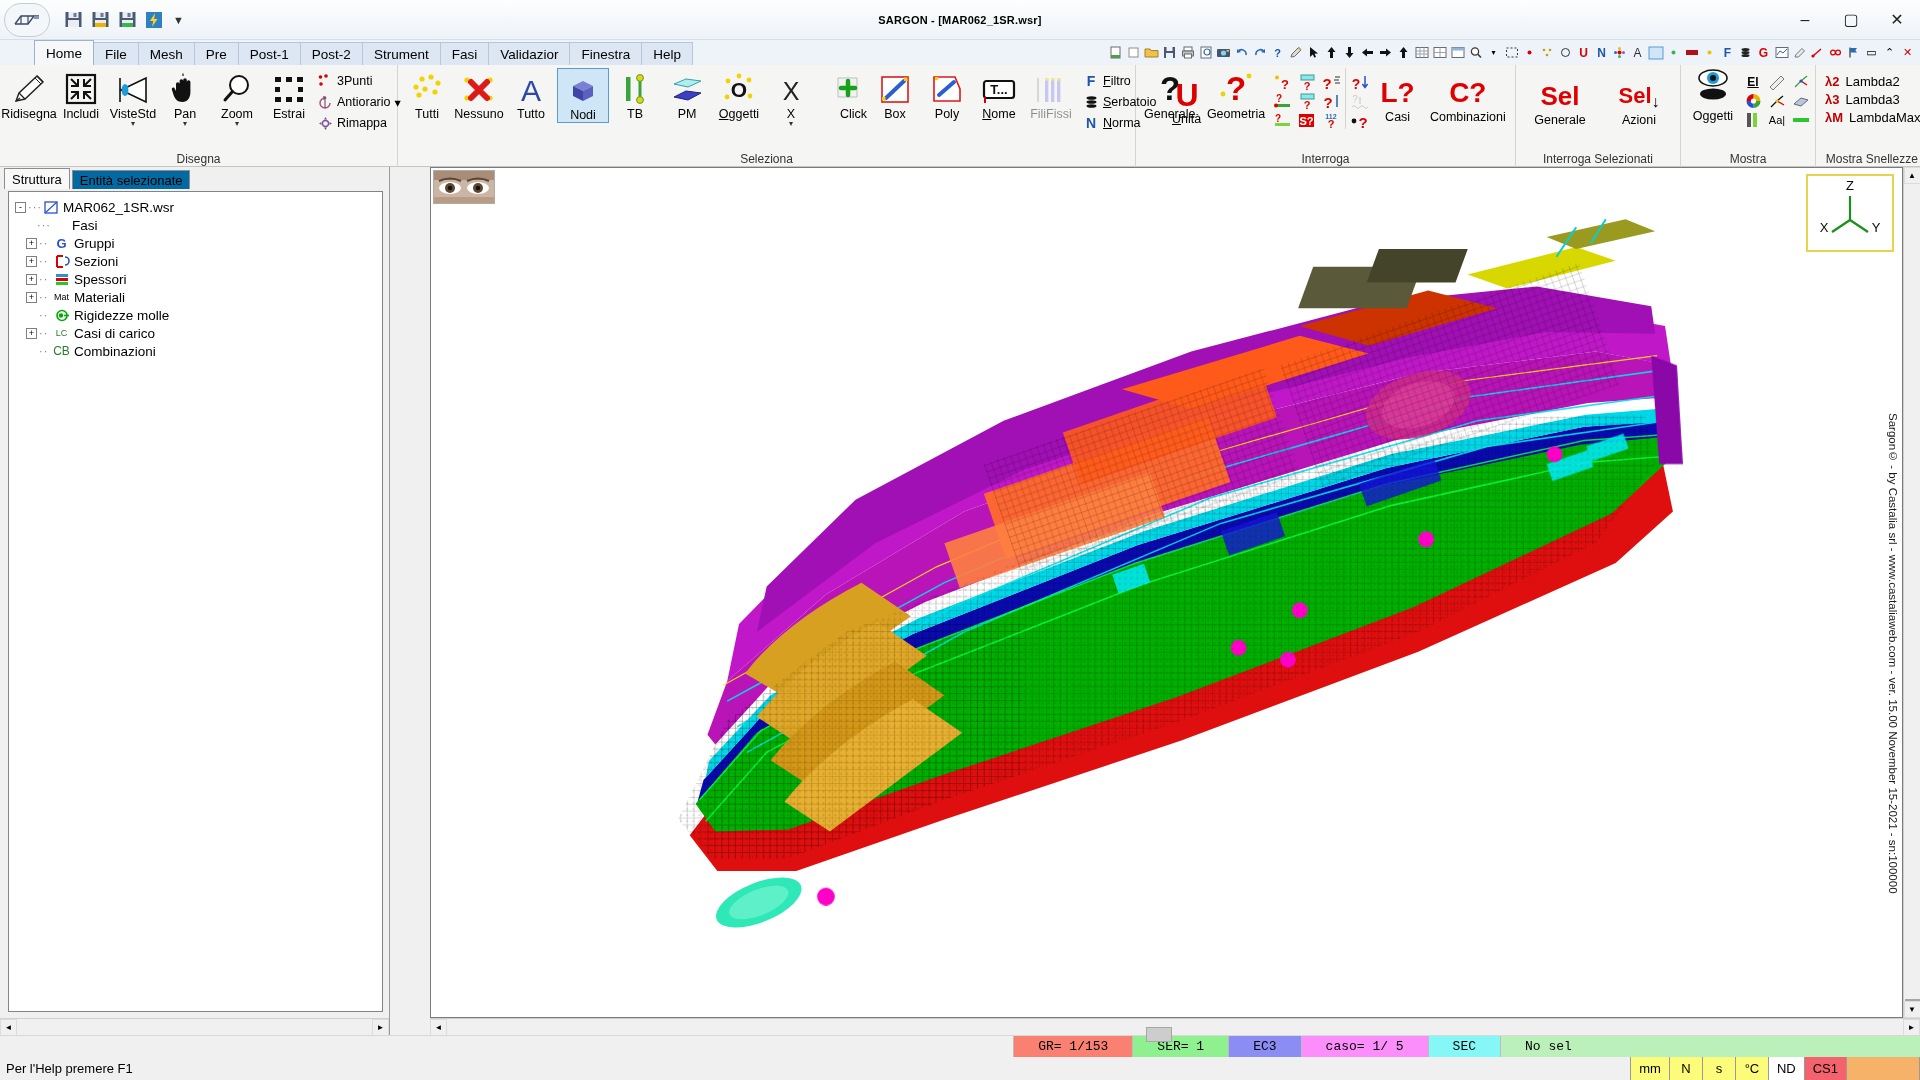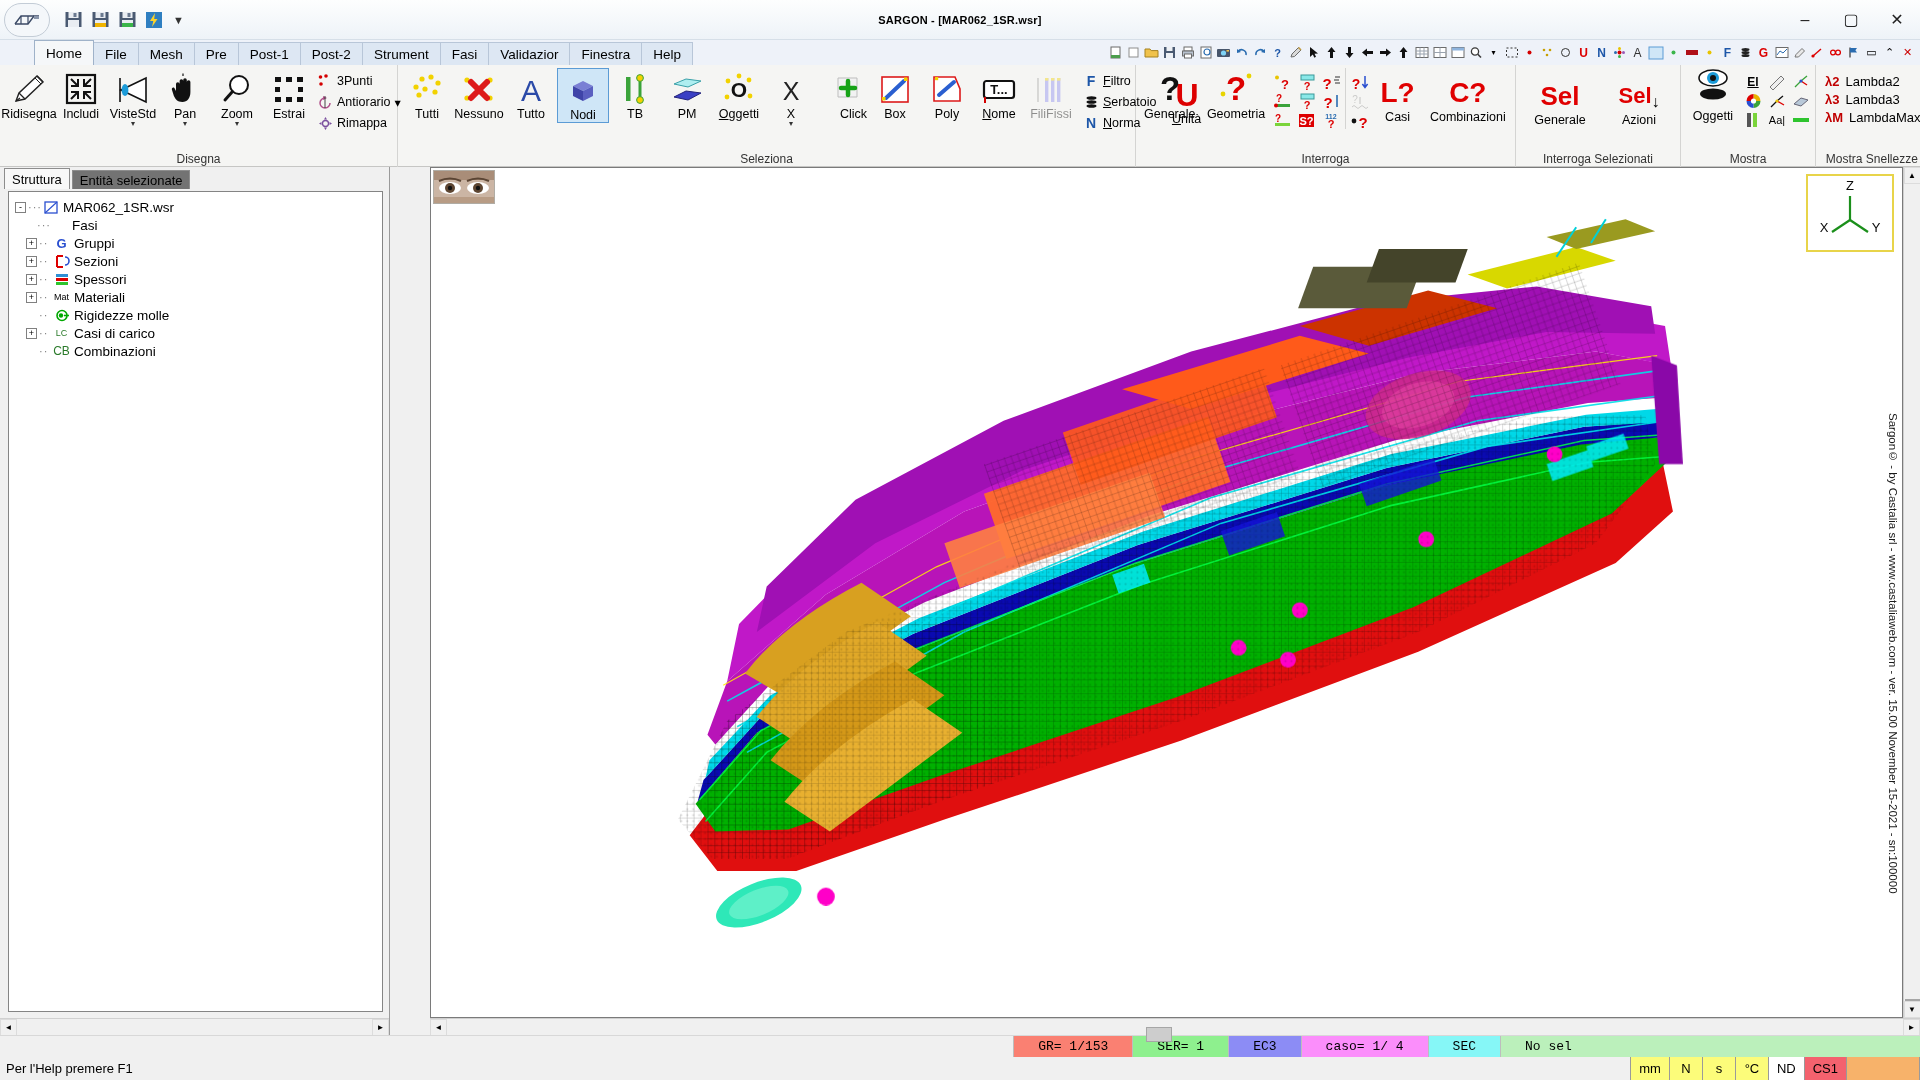--- a/index.html
+++ b/index.html
@@ -52,21 +52,21 @@
   .lamrow { display:flex; align-items:center; gap:6px; font-size:13px; white-space:nowrap; }
   .lamk { color:#c00000; font-weight:bold; font-size:13px; }
   .bigred { color:#e00000; font-weight:bold; }
 
   
   .main { flex:1; display:flex; min-height:0; background:#f0f0f0;gap:40px; }
 
   
   .leftpanel { width:390px; display:flex; flex-direction:column; background:#f0f0f0; border-right:1px solid #9a9a9a; flex:0 0 390px; }
   .ptabs { display:flex; align-items:flex-end; height:22px; padding-left:4px; padding-top:3px; background:#f0f0f0; }
-  .ptab { height:19px; line-height:19px; padding:0 7px; font-size:13px; border:1px solid #8d8d8d; border-bottom:none; background:#737373; margin-right:2px; }
+  .ptab { height:19px; line-height:19px; padding:0 7px; font-size:13px; border:1px solid #8d8d8d; border-bottom:none; background:#0369a1; margin-right:2px; }
   .ptab.active { background:#f8f8f8; height:21px; line-height:21px; font-weight:normal; }
   .treebox { flex:1; margin:2px 6px 6px 8px; background:#fff; border:1px solid #848484; overflow:hidden; position:relative; }
   .tree { padding:6px 0 0 6px; }
   .tnode { display:flex; align-items:center; height:18px; font-size:13.5px; white-space:nowrap; }
   .texp { width:11px; height:11px; border:1px solid #808080; background:#fff; font-size:9px; line-height:9px; text-align:center; margin-right:2px; color:#000; flex:0 0 11px; }
   .tdots { width:13px; color:#808080; font-size:11px; letter-spacing:1px; overflow:hidden; }
   .tico { width:19px; display:flex; align-items:center; justify-content:center; flex:0 0 19px; }
   .tlbl { padding-left:3px; }
   .tindent { width:22px; flex:0 0 22px; }
   .hscroll { height:17px; background:#f0f0f0; border-top:1px solid #d0d0d0; display:flex; align-items:center; }
@@ -1204,21 +1204,21 @@
         <div class="vbtn">►</div>
       </div>
     </div>
   </div>
 
   <div class="statusbar">
     <div class="sbpad"></div>
     <div class="sbcell" style="background:#fa8072;">GR=  1/153</div>
     <div class="sbcell" style="background:#8ef08e;">SER= 1</div>
     <div class="sbcell" style="background:#8c8cf5;">EC3</div>
-    <div class="sbcell" style="background:#fb8efb;">caso=   1/  4</div>
+    <div class="sbcell" style="background:#fb8efb;">caso=   1/  5</div>
     <div class="sbcell" style="background:#86f7f7;">SEC</div>
     <div class="sbcell" style="background:#bbf0bb;width:420px;justify-content:flex-start;">No sel</div>
   </div>
 
   <div class="bottombar">
     <div class="bbtext">Per l'Help premere F1</div>
     <div style="flex:1;"></div>
     <div class="bbcell" style="background:#fcfc7a;">mm</div>
     <div class="bbcell" style="background:#fcfc7a;">N</div>
     <div class="bbcell" style="background:#fcfc7a;">s</div>

